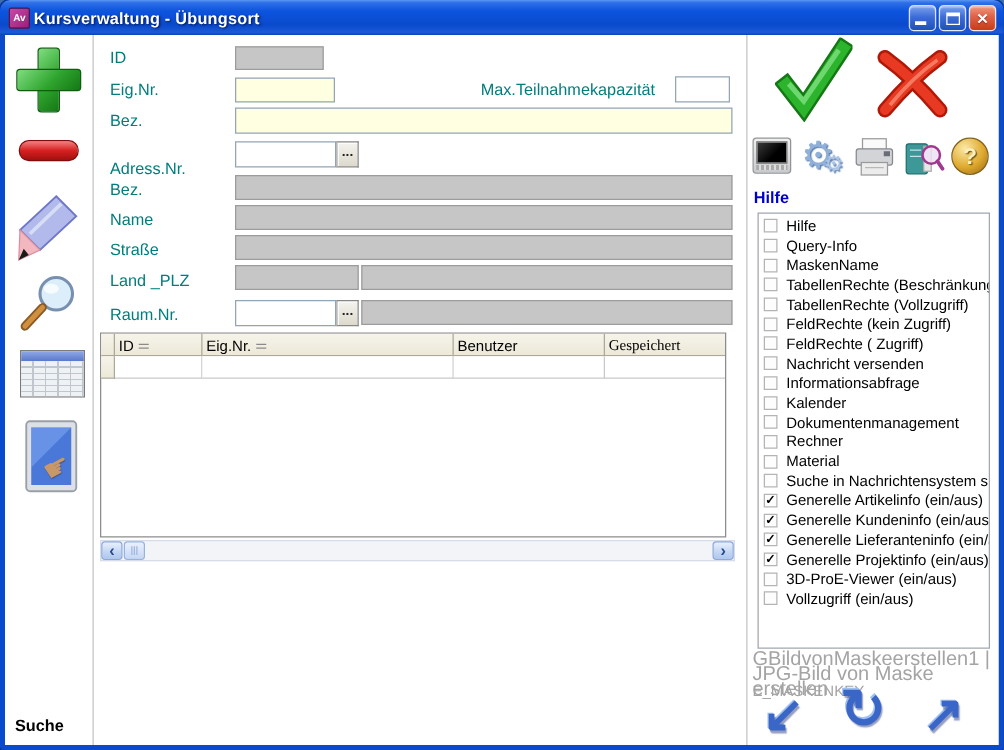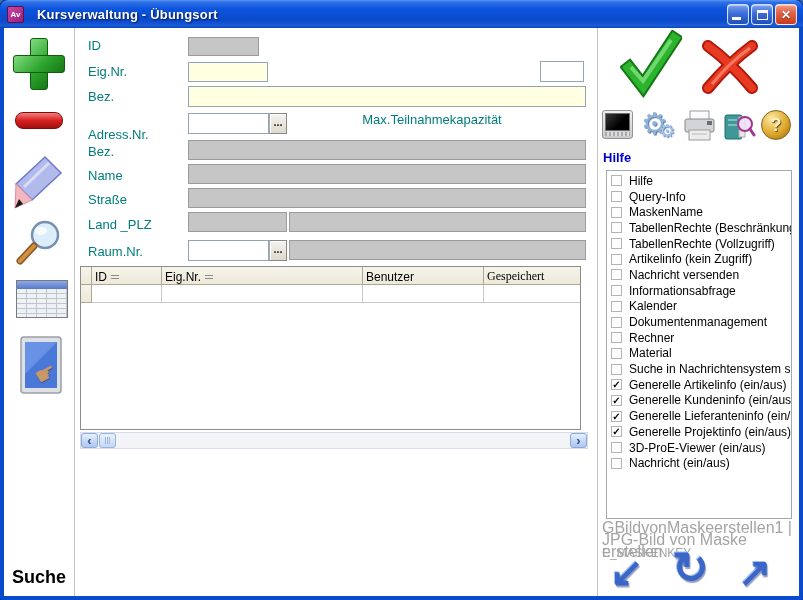--- a/index.html
+++ b/index.html
@@ -7,21 +7,21 @@
   body { font-family:"Liberation Sans", sans-serif; }
 
   .win { position:relative; width:803px; height:600px; background:#0A4ACC;
          border-radius:8px 8px 3px 3px; overflow:hidden;
          box-shadow:0 0 0 1px #06309A; }
 
   
   .titlebar { position:absolute; left:0; top:0; right:0; height:28px;
     background:linear-gradient(180deg,#5A96F2 0%,#2E6FE8 8%,#0C54DE 32%,#0A4ACC 72%,#1B5BD8 92%,#0846B8 100%);
     border-radius:8px 8px 0 0; display:flex; align-items:center; }
-  .app-icon { width:17px; height:17px; margin:0 13px 0 7px;
+  .app-icon { width:17px; height:17px; margin:0 3px 0 7px;
     background:linear-gradient(135deg,#C848A8 0%,#982078 100%);
     border:1px solid #5A1048; border-radius:2px; color:#fff; font-size:8px;
     font-weight:bold; display:flex; align-items:center; justify-content:center; }
   .title-text { color:#fff; font-size:13px; font-weight:bold;
     text-shadow:1px 1px 2px rgba(0,0,40,.75); letter-spacing:.2px; }
   .tb-btns { position:absolute; right:6px; top:4px; display:flex; gap:2px; }
   .tb-btn { width:22px; height:21px; border-radius:4px;
     border:1px solid rgba(255,255,255,.8); position:relative;
     background:linear-gradient(180deg,#7AA2F0 0%,#3D6CD8 45%,#2050B8 100%);
     box-shadow:inset 0 1px 1px rgba(255,255,255,.5); cursor:default; }
@@ -42,21 +42,21 @@
   .sb-btn { position:absolute; cursor:pointer; }
   .plus-v { position:absolute; left:17px; top:0; width:18px; height:52px;
     background:linear-gradient(135deg,#7FDD7F 0%,#2FA52F 55%,#157815 100%);
     border:1px solid #0E5E0E; border-radius:3px; }
   .plus-h { position:absolute; left:0; top:17px; width:52px; height:18px;
     background:linear-gradient(135deg,#7FDD7F 0%,#2FA52F 55%,#157815 100%);
     border:1px solid #0E5E0E; border-radius:3px; }
   .minus-bar { width:48px; height:17px; border-radius:8px;
     background:linear-gradient(180deg,#F28080 0%,#D82020 50%,#A01010 100%);
     border:1px solid #7E0C0C; }
-  .suche-label { position:absolute; left:8px; bottom:8px; font-size:18px;
+  .suche-label { position:absolute; left:8px; bottom:8px; font-size:13px;
     font-weight:bold; color:#000; }
 
   
   .lbl { position:absolute; font-size:13px; color:#007D7D; white-space:nowrap; }
   .field { position:absolute; border:1px solid #93A5B5; }
   .field.gray  { background:#C6C6C6; border-color:#9C9C9C; }
   .field.cream { background:#FFFFE1; }
   .field.white { background:#FFFFFF; }
   .dots-btn { position:absolute; width:18px; height:21px;
     background:linear-gradient(180deg,#F4F3EE,#DDD9CC);
@@ -213,21 +213,21 @@
       </div>
       <div class="suche-label">Suche</div>
     </div>
 
     <div class="lbl" style="left:84px;top:10px;">ID</div>
     <div class="field gray" style="left:184px;top:9px;width:71px;height:19px;"></div>
 
     <div class="lbl" style="left:84px;top:36px;">Eig.Nr.</div>
     <div class="field cream" style="left:184px;top:34px;width:80px;height:20px;"></div>
 
-    <div class="lbl" style="left:336px;top:36px;width:184px;text-align:center;margin-top:48px;">Max.Teilnahmekapazität</div>
+    <div class="lbl" style="left:336px;top:36px;width:184px;text-align:right;">Max.Teilnahmekapazität</div>
     <div class="field white" style="left:536px;top:33px;width:44px;height:21px;"></div>
 
     <div class="lbl" style="left:84px;top:61px;">Bez.</div>
     <div class="field cream" style="left:184px;top:58px;width:398px;height:21px;"></div>
 
     <div class="lbl" style="left:84px;top:99px;">Adress.Nr.</div>
     <div class="field white" style="left:184px;top:85px;width:81px;height:21px;"></div>
     <div class="dots-btn" style="left:265px;top:85px;">...</div>
 
     <div class="lbl" style="left:84px;top:116px;">Bez.</div>
@@ -354,21 +354,25 @@
         <div class="hl-item">
           <span class="cb"></span>
           <span class="hl-label">TabellenRechte (Beschränkung)</span>
         </div>
         <div class="hl-item">
           <span class="cb"></span>
           <span class="hl-label">TabellenRechte (Vollzugriff)</span>
         </div>
         <div class="hl-item">
           <span class="cb"></span>
-          <span class="hl-label">Artikelinfo (kein Zugriff)</span>
+          <span class="hl-label">FeldRechte (kein Zugriff)</span>
+        </div>
+        <div class="hl-item">
+          <span class="cb"></span>
+          <span class="hl-label">FeldRechte ( Zugriff)</span>
         </div>
         <div class="hl-item">
           <span class="cb"></span>
           <span class="hl-label">Nachricht versenden</span>
         </div>
         <div class="hl-item">
           <span class="cb"></span>
           <span class="hl-label">Informationsabfrage</span>
         </div>
         <div class="hl-item">
@@ -406,21 +410,21 @@
         <div class="hl-item">
           <span class="cb">✓</span>
           <span class="hl-label">Generelle Projektinfo (ein/aus)</span>
         </div>
         <div class="hl-item">
           <span class="cb"></span>
           <span class="hl-label">3D-ProE-Viewer (ein/aus)</span>
         </div>
         <div class="hl-item">
           <span class="cb"></span>
-          <span class="hl-label">Nachricht (ein/aus)</span>
+          <span class="hl-label">Vollzugriff (ein/aus)</span>
         </div>
       </div>
 
     <div class="panel-info">GBildvonMaskeerstellen1 | JPG-Bild von Maske erstellen</div>
     <div class="panel-key">E_MASKENKEY</div>
 
     <div class="arrow-btn" style="left:606px;top:522px;">↙</div>
     <div class="arrow-btn" style="left:668px;top:518px;font-size:44px;">↻</div>
     <div class="arrow-btn" style="left:734px;top:522px;">↗</div>
 

